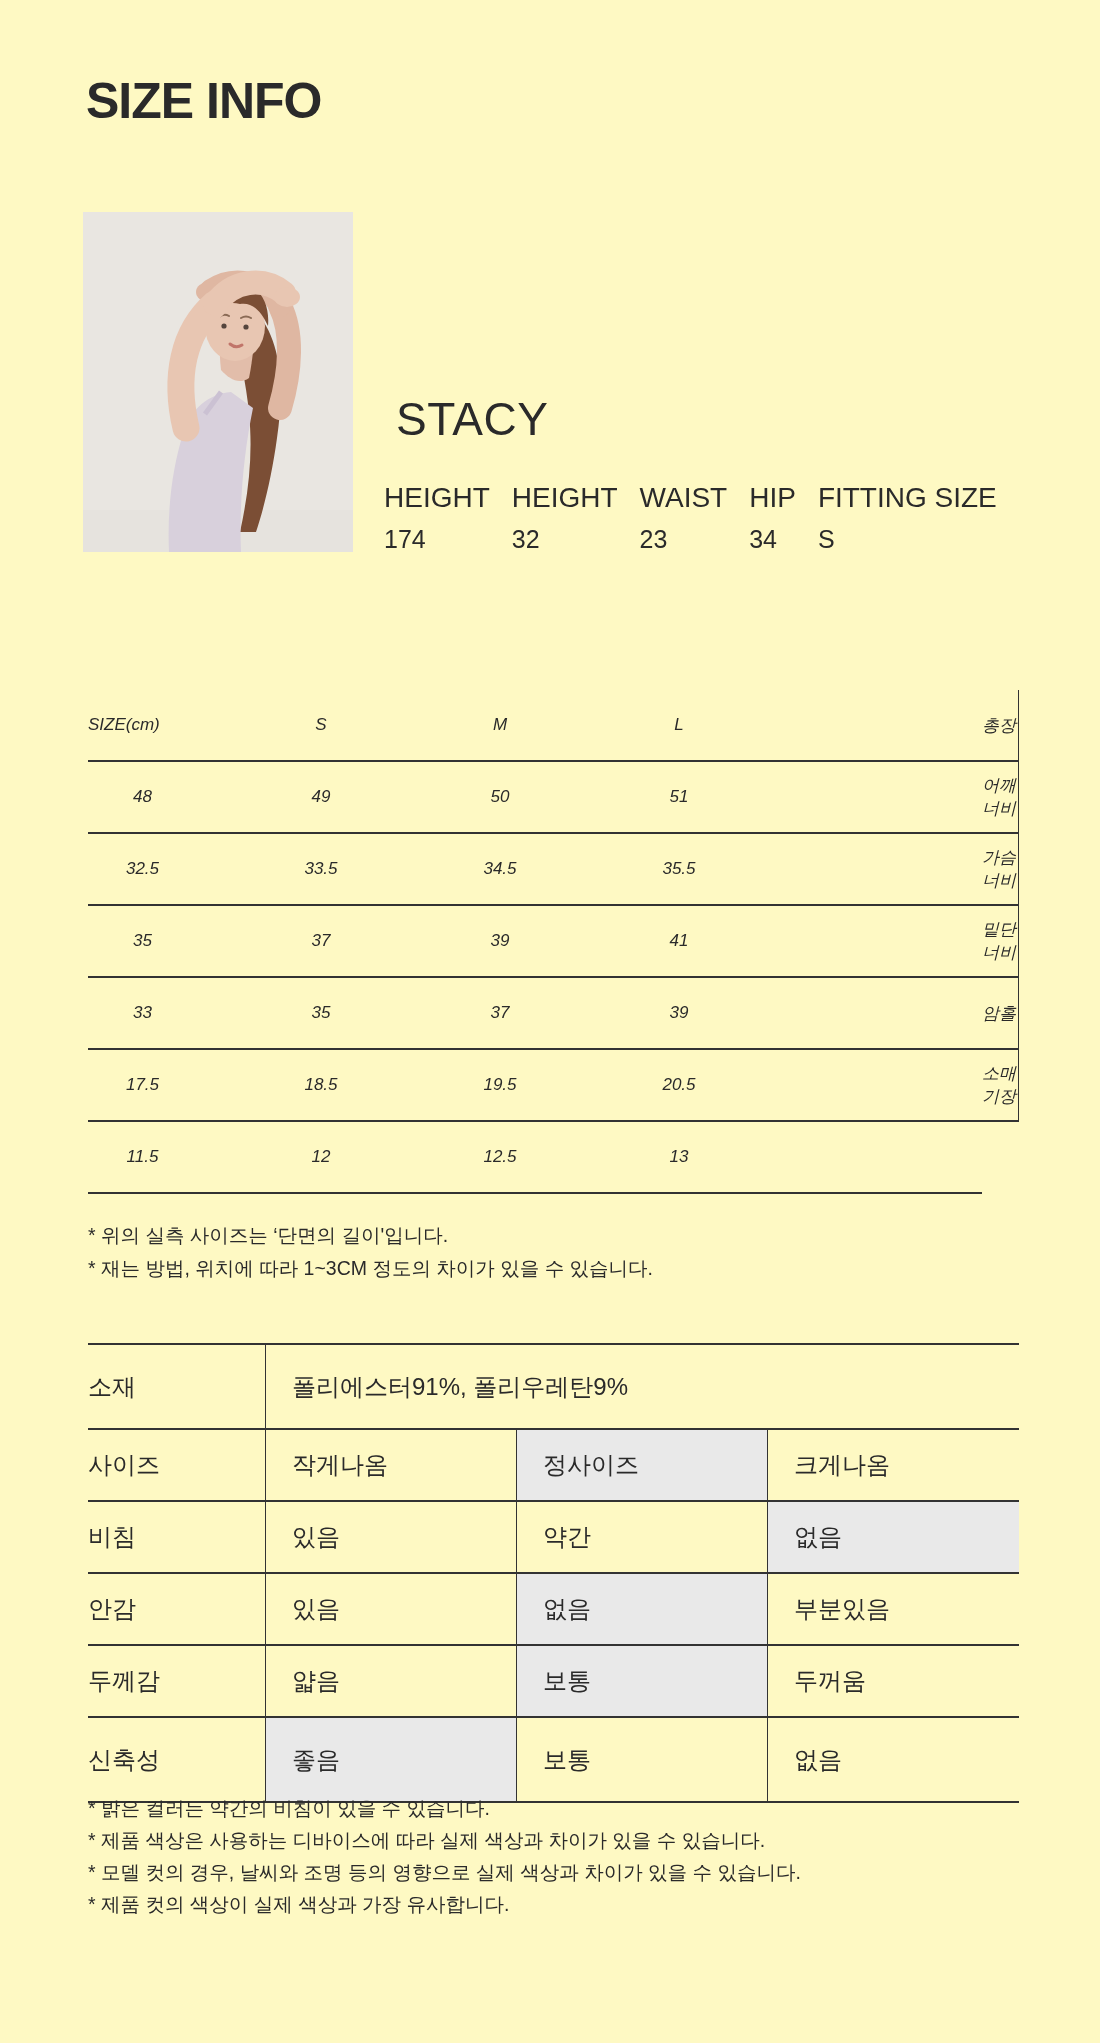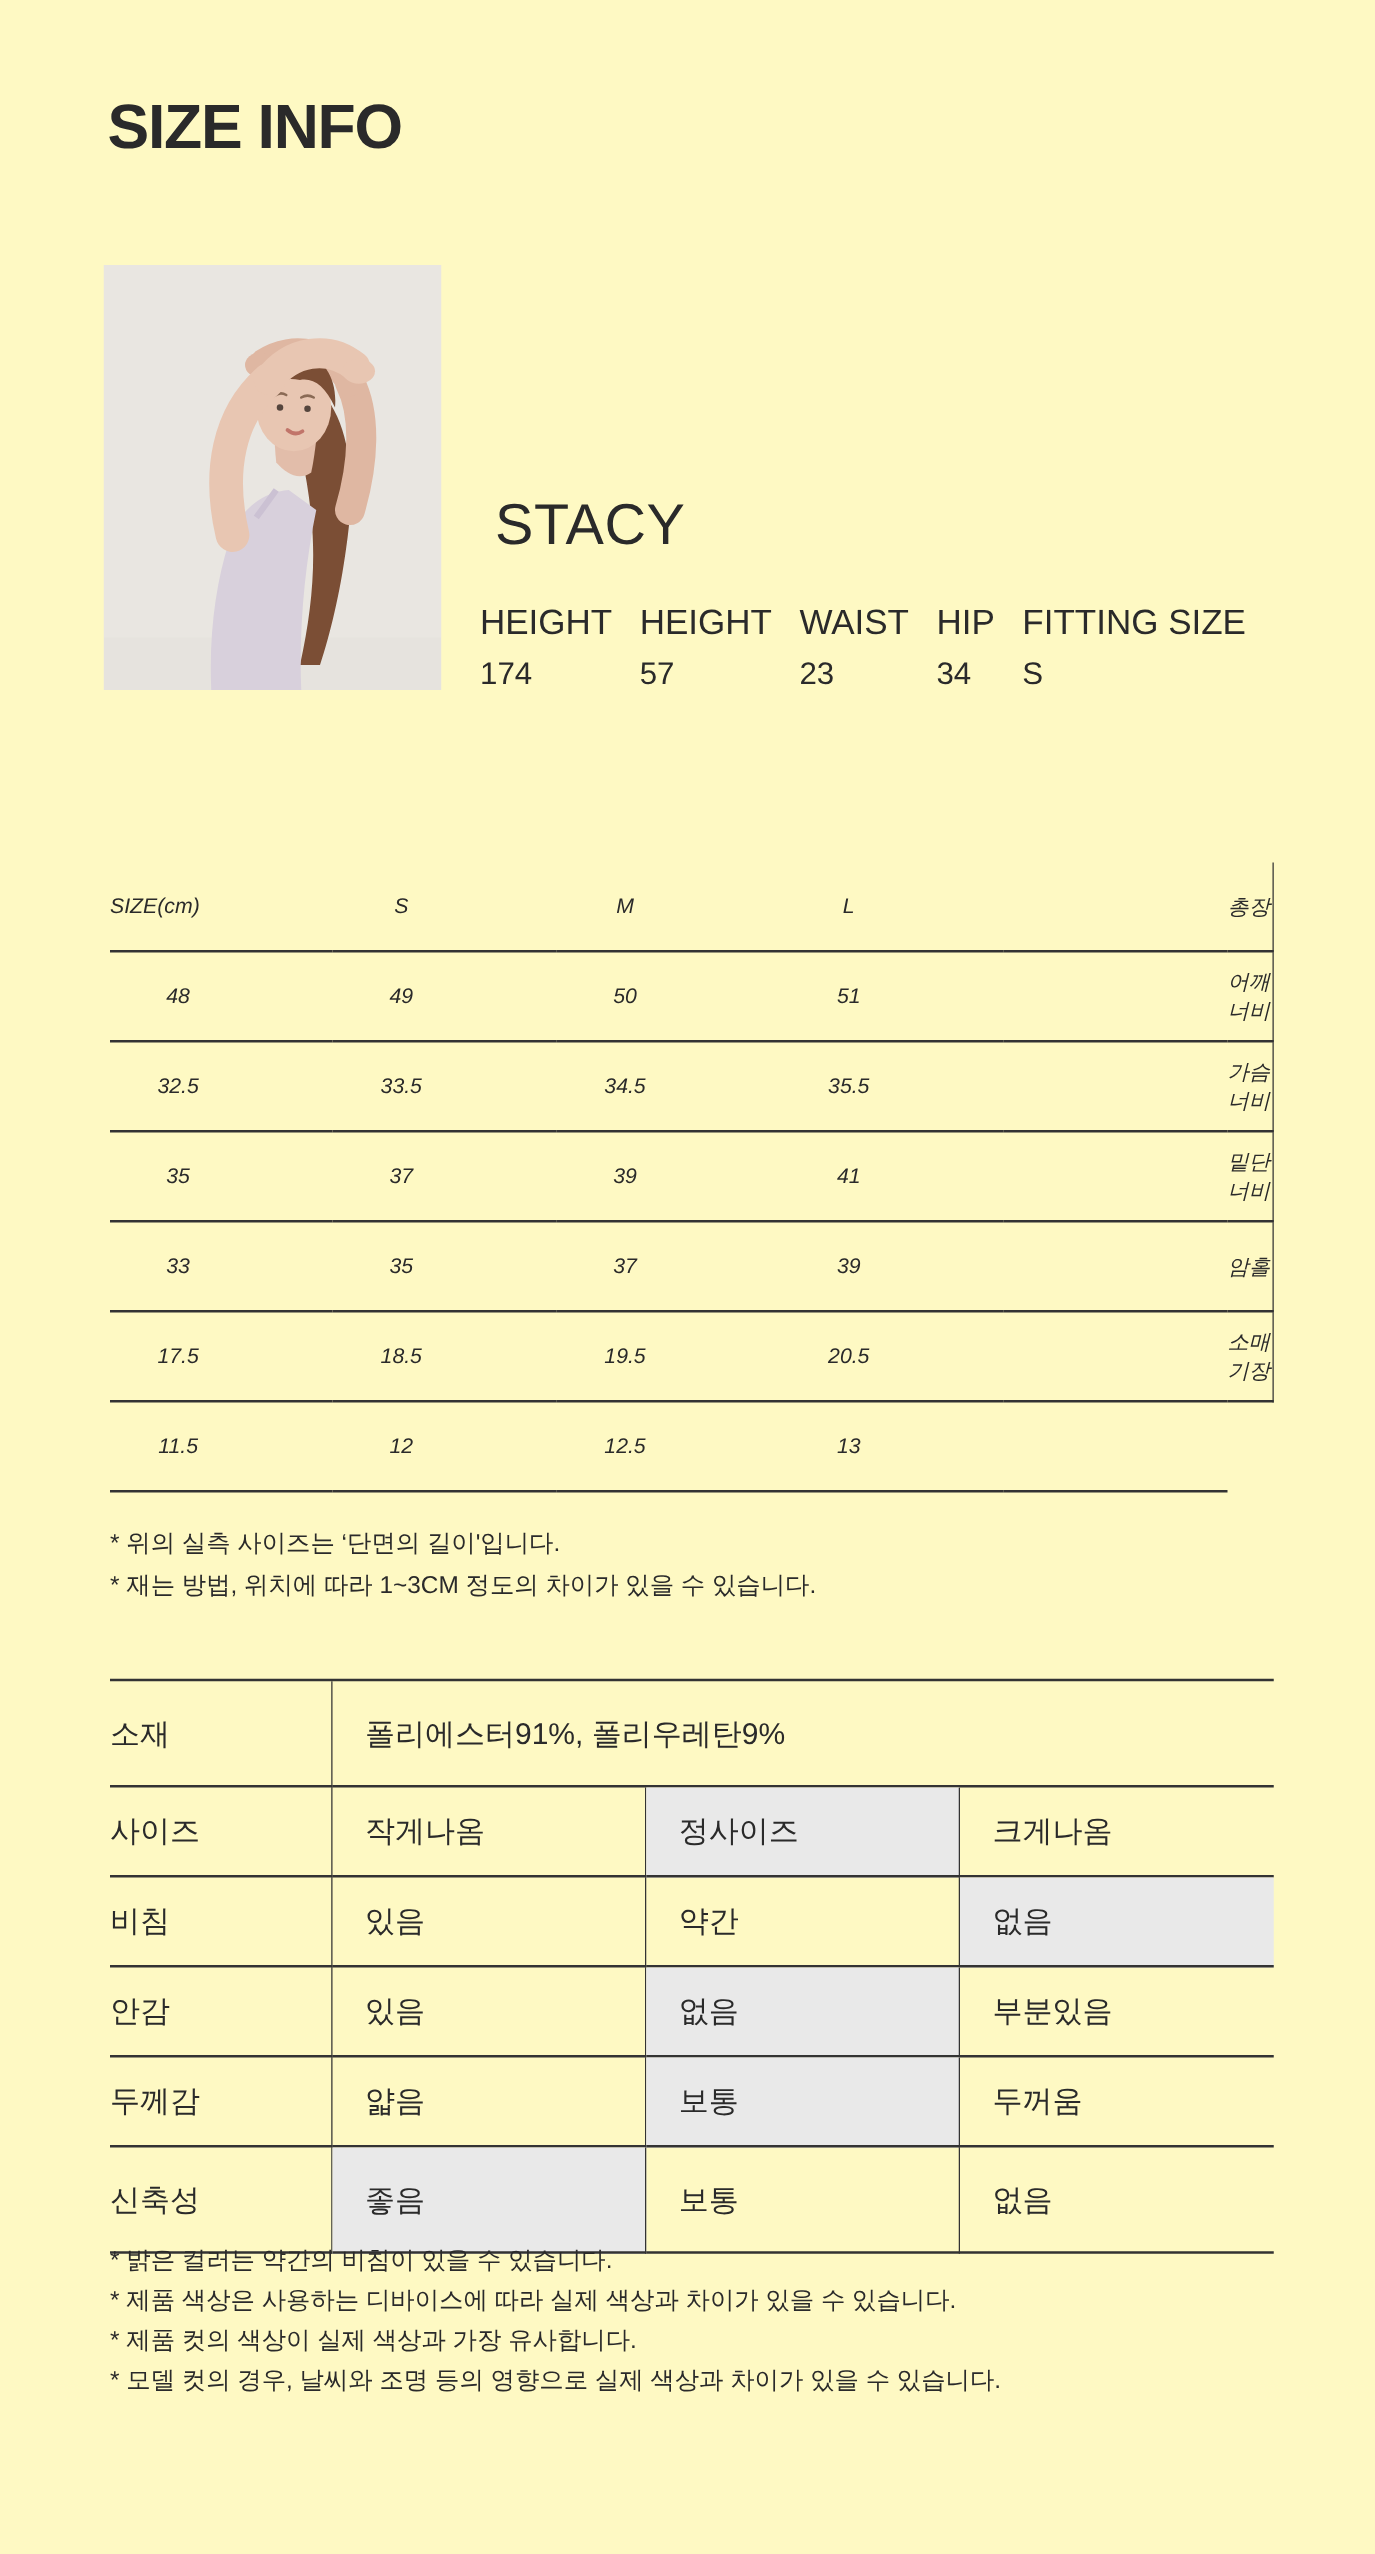--- a/index.html
+++ b/index.html
@@ -93,21 +93,21 @@
   </div>
 
   <div class="model-name">STACY</div>
   <div class="stats">
     <div class="stat">
       <span class="stat-label">HEIGHT</span>
       <span class="stat-value">174</span>
     </div>
     <div class="stat">
       <span class="stat-label">HEIGHT</span>
-      <span class="stat-value">57</span>
+      <span class="stat-value">32</span>
     </div>
     <div class="stat">
       <span class="stat-label">WAIST</span>
       <span class="stat-value">23</span>
     </div>
     <div class="stat">
       <span class="stat-label">HIP</span>
       <span class="stat-value">34</span>
     </div>
     <div class="stat">
@@ -197,17 +197,17 @@
 
     <div class="t2-label">신축성</div>
     <div class="t2-opt mid sel">좋음</div>
     <div class="t2-opt mid">보통</div>
     <div class="t2-opt">없음</div>
   </div>
 
   <div class="notes notes-2">
     <div>* 밝은 컬러는 약간의 비침이 있을 수 있습니다.</div>
     <div>* 제품 색상은 사용하는 디바이스에 따라 실제 색상과 차이가 있을 수 있습니다.</div>
+    <div>* 모델 컷의 경우, 날씨와 조명 등의 영향으로 실제 색상과 차이가 있을 수 있습니다.</div>
     <div>* 제품 컷의 색상이 실제 색상과 가장 유사합니다.</div>
-    <div>* 모델 컷의 경우, 날씨와 조명 등의 영향으로 실제 색상과 차이가 있을 수 있습니다.</div>
   </div>
 
 </div>
 
 </body></html>

